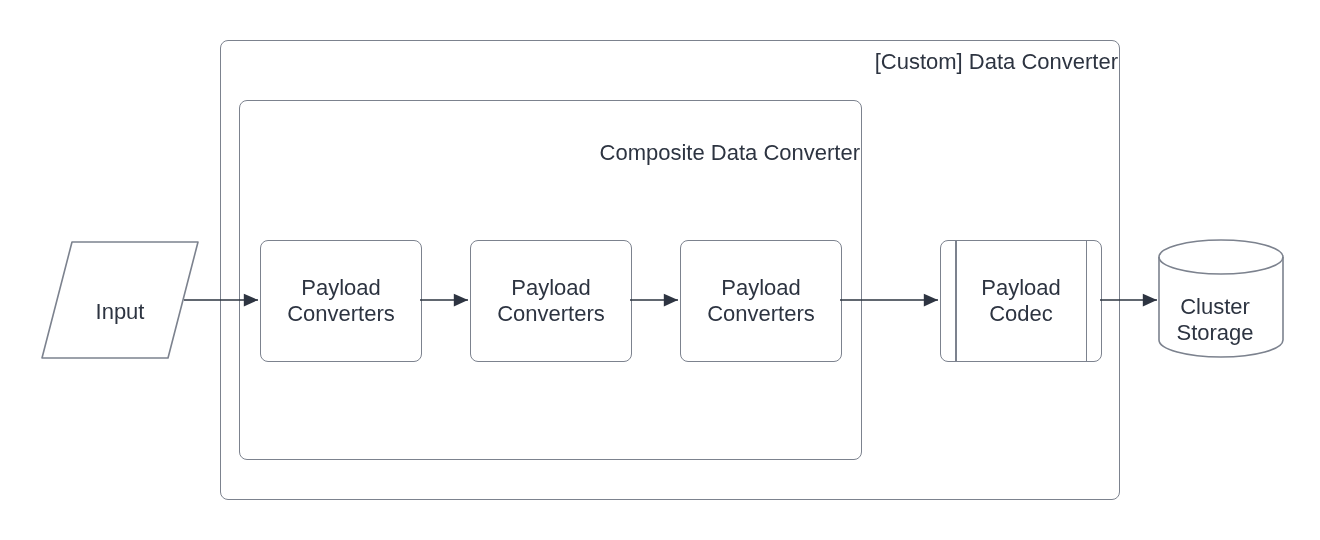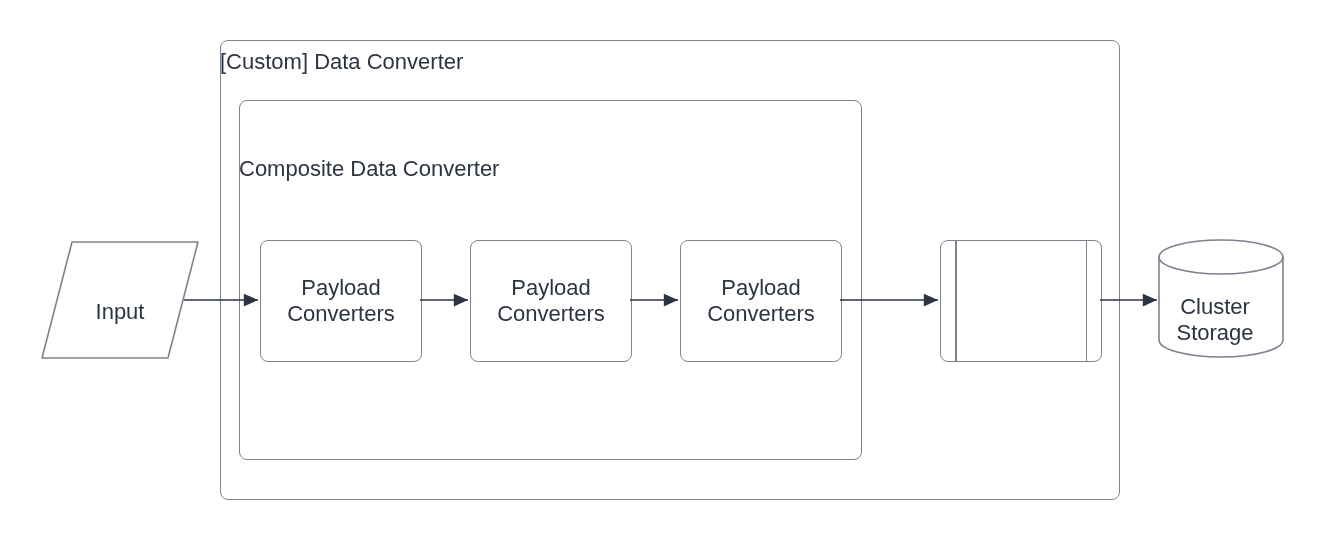--- a/index.html
+++ b/index.html
@@ -19,21 +19,21 @@
     overflow:hidden;
   }
   .container-box{
     position:absolute;
     border:1.5px solid var(--stroke);
     border-radius:8px;
     background:transparent;
   }
   .container-label{
     position:absolute;
-    text-align:left;
+    text-align:right;
     white-space:nowrap;
   }
   .node-box{
     position:absolute;
     border:1.5px solid var(--stroke);
     border-radius:8px;
     background:var(--bg);
     display:flex;
     align-items:center;
     justify-content:center;
@@ -78,21 +78,21 @@
 </style>
 </head>
 <body>
 
 <div id="canvas">
 
   <div class="container-box" style="left:220px;top:40px;width:898px;height:458px;"></div>
   <div class="container-label" style="left:220px;top:49px;width:898px;">[Custom] Data Converter</div>
 
   <div class="container-box" style="left:239px;top:100px;width:621px;height:358px;"></div>
-  <div class="container-label" style="left:239px;top:156px;width:621px;">Composite Data Converter</div>
+  <div class="container-label" style="left:239px;top:140px;width:621px;">Composite Data Converter</div>
 
   <svg class="svg-layer" style="left:36px;top:236px;" width="168" height="128" viewBox="0 0 168 128">
     <polygon class="shape-outline" points="36,6 162,6 132,122 6,122"></polygon>
   </svg>
   <div class="node-label-float" style="left:60px;top:274px;width:120px;height:52px;">Input</div>
 
   <div class="node-box" style="left:260px;top:240px;width:160px;height:120px;">
     <div style="padding:0 14px;">Payload Converters</div>
   </div>
 
@@ -100,20 +100,21 @@
     <div style="padding:0 14px;">Payload Converters</div>
   </div>
 
   <div class="node-box" style="left:680px;top:240px;width:160px;height:120px;">
     <div style="padding:0 14px;">Payload Converters</div>
   </div>
 
   <div class="node-box" style="left:940px;top:240px;width:160px;height:120px;">
     <span class="codec-bar" style="left:14px;"></span>
     <span class="codec-bar" style="right:14px;"></span>
+    <div class="codec-label">Payload Codec</div>
   </div>
 
   <svg class="svg-layer" style="left:1158px;top:239px;" width="126" height="120" viewBox="0 0 126 120">
     <path class="shape-outline" d="M1,18 A62,17 0 0 1 125,18 L125,101 A62,17 0 0 1 1,101 Z"></path>
     <path class="shape-outline-open" d="M1,18 A62,17 0 0 0 125,18"></path>
   </svg>
   <div class="node-label-float" style="left:1159px;top:240px;width:112px;height:118px;padding-top:18px;box-sizing:border-box;">Cluster Storage</div>
 
   <svg class="svg-layer" width="1320" height="540" viewBox="0 0 1320 540">
     <defs>

